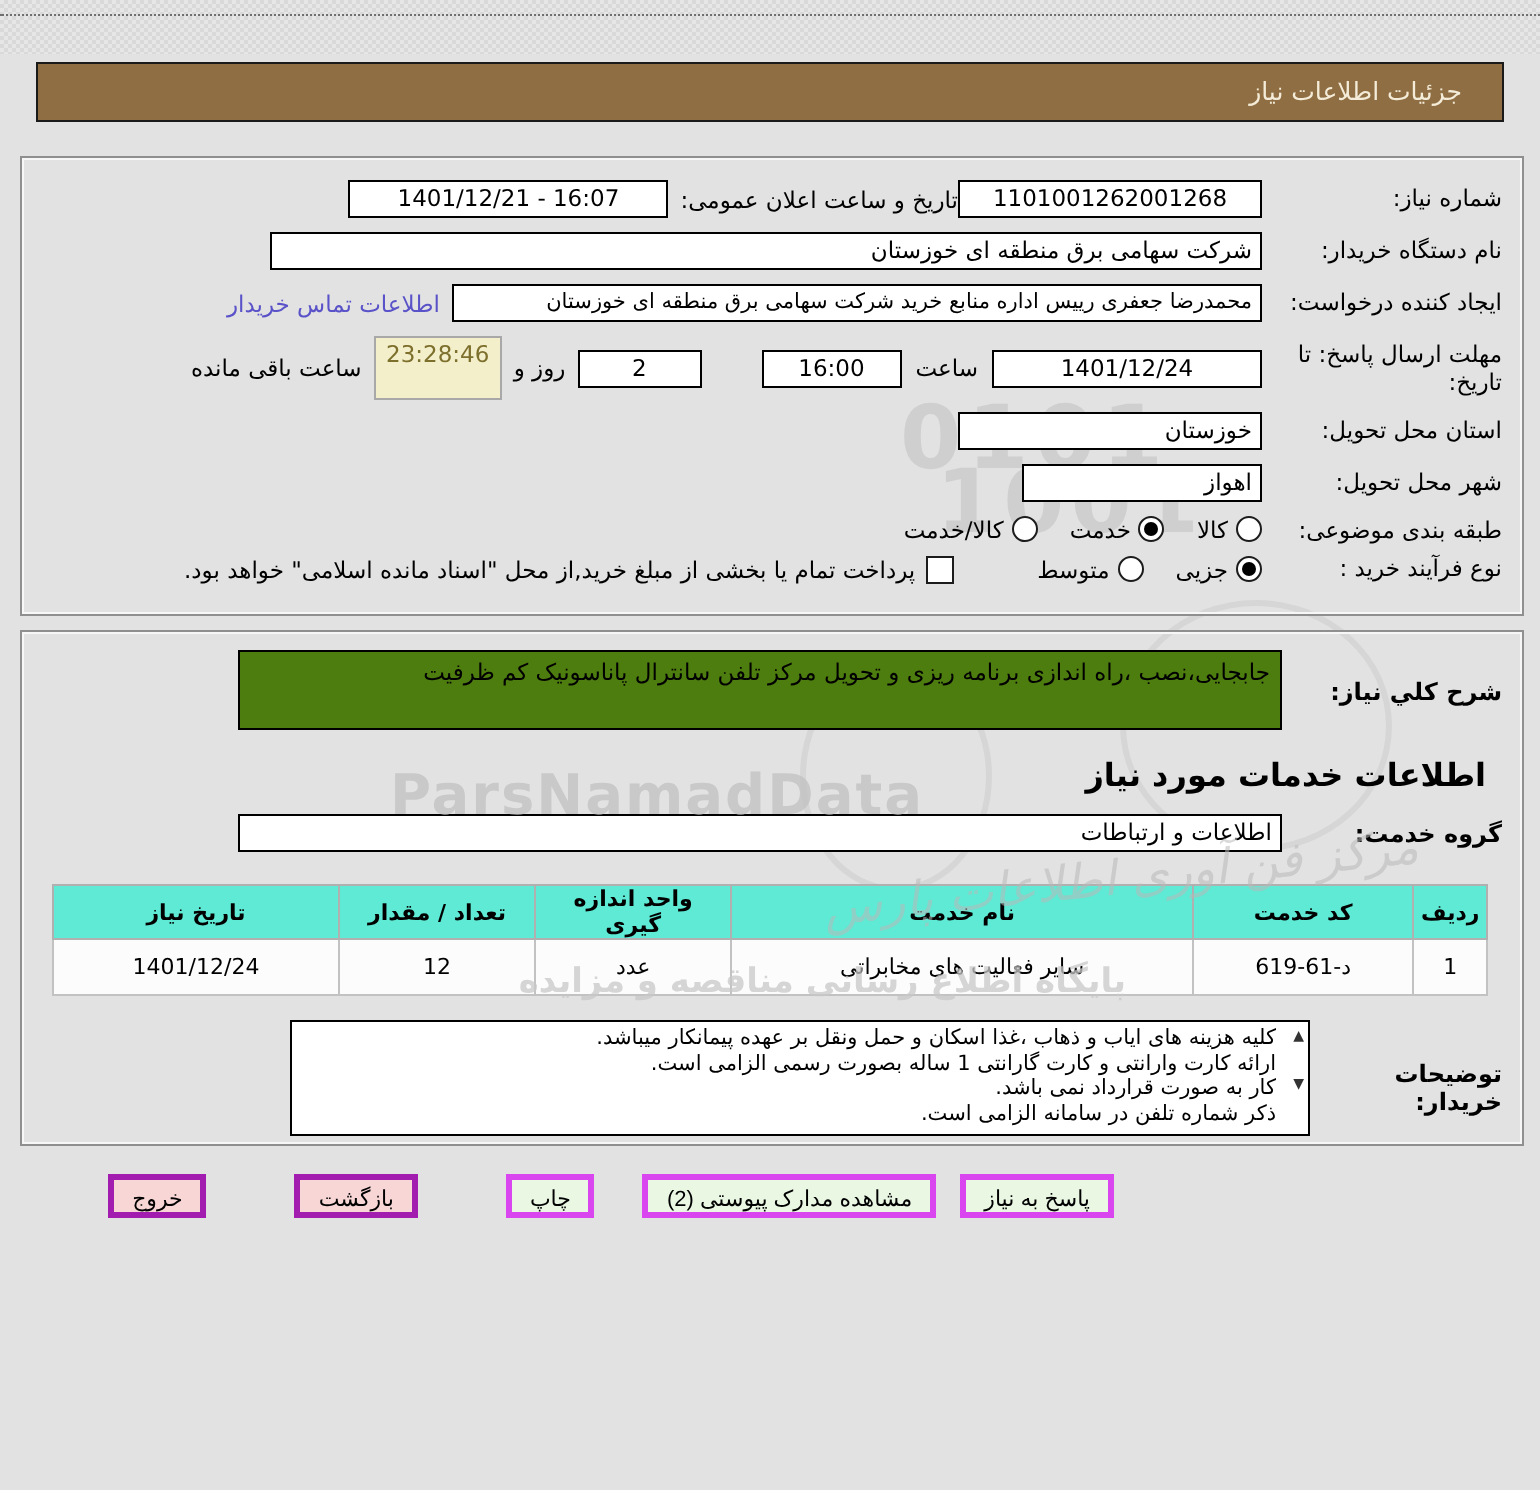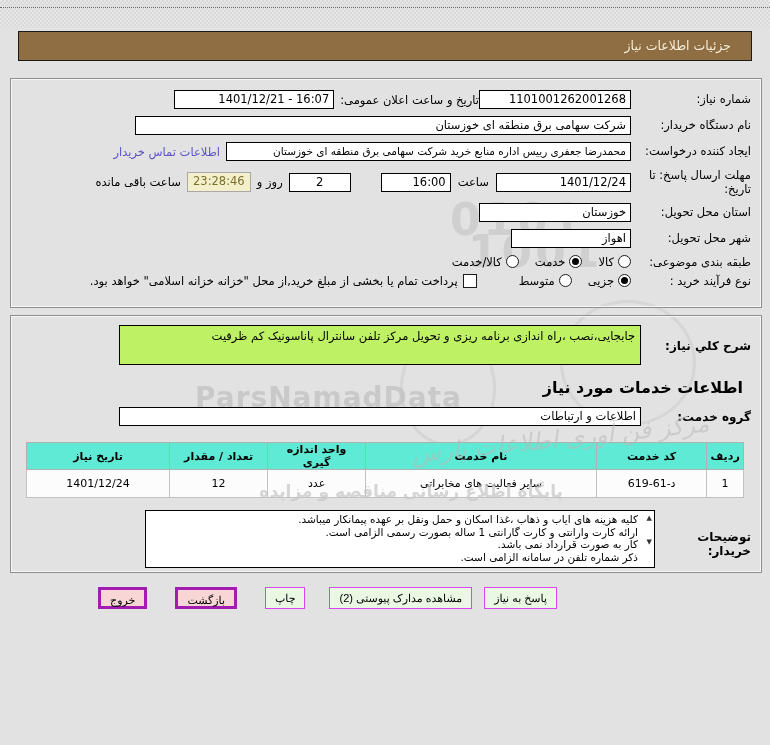--- a/index.html
+++ b/index.html
@@ -34,45 +34,45 @@
   .box1{top:78px;height:230px;padding:11px 10px 0 8px;}
   .box2{top:315px;height:258px;padding:9px 10px 0 8px;}
   
   .frow{display:flex;align-items:center;margin-bottom:7px;}
   .flabel{width:120px;flex:0 0 120px;line-height:1.25;}
   .input{
     background:#fff;border:1px solid #000;box-sizing:border-box;
     height:19px;line-height:17px;padding:0 4px;white-space:nowrap;overflow:hidden;
   }
   .center{text-align:center;}
-  .ltr{direction:ltr;unicode-bidi:bidi-override;text-align:right;}
+  .ltr{direction:ltr;unicode-bidi:bidi-override;}
   .link{color:#5a52c8;margin-right:6px;cursor:pointer;}
   .count{
     background:#f2efca;border:1px solid #a8a8a8;color:#7d6f2c;
-    height:20px;line-height:17px;box-sizing:border-box;text-align:center;
+    height:32px;line-height:17px;box-sizing:border-box;text-align:center;
   }
   .gap6{margin-right:6px;}
   
   .opt{display:inline-flex;align-items:flex-start;margin-left:16px;}
   .radio{
     width:11px;height:11px;border:1px solid #1c1c1c;border-radius:50%;
     background:#fff;display:inline-block;margin-left:4px;flex:0 0 11px;position:relative;
   }
   .radio.checked::after{
     content:"";position:absolute;top:2px;left:2px;width:7px;height:7px;
     background:#000;border-radius:50%;
   }
   .checkbox{
     width:12px;height:12px;border:1px solid #1c1c1c;background:#fff;
     display:inline-block;margin-left:5px;flex:0 0 12px;
   }
   
   .biglabel{font-weight:bold;font-size:12px;}
   .descbox{
-    background:#bef264;border:1px solid #000;box-sizing:border-box;
+    background:#4d7c0f;border:1px solid #000;box-sizing:border-box;
     width:522px;height:40px;padding:2px 5px;line-height:1.4;
   }
   .section-title{font-weight:bold;font-size:16px;margin:13px 8px 10px 0;}
   .grouprow{display:flex;align-items:center;margin-top:2px;}
   .grouprow .biglabel{width:120px;flex:0 0 120px;}
   .groupinput{width:522px;}
   
   table.svc{
     border-collapse:collapse;width:718px;margin:16px 7px 0 0;
     font-size:11px;table-layout:fixed;
@@ -99,23 +99,23 @@
   .scrollup,.scrolldown{
     position:absolute;right:2px;font-size:7px;color:#333;line-height:8px;cursor:pointer;
   }
   .scrollup{top:3px;} .scrolldown{top:27px;}
   
   .btnrow{position:absolute;top:587px;right:213px;display:flex;align-items:center;}
   .btn{
     height:22px;line-height:20px;box-sizing:border-box;padding:0 9px;
     text-align:center;font-size:11px;cursor:pointer;white-space:nowrap;
   }
-  .btn-green{background:#e9f7e3;border:1px solid #d946ef;}
+  .btn-green{background:#e9f7e3;border:3px solid #d946ef;}
   .btn-pink{background:#f8d6d6;border:3px solid #a21caf;}
-  .mL12{margin-left:12px;} .mL24{margin-left:24px;} .mL28{margin-left:28px;}
+  .mL12{margin-left:12px;} .mL24{margin-left:24px;} .mL28{margin-left:44px;}
   
   .wm-under{position:absolute;z-index:0;color:#cfcfcf;pointer-events:none;}
   .wm-over{position:absolute;z-index:6;pointer-events:none;}
   .wm-digits{font-size:44px;font-weight:bold;letter-spacing:3px;line-height:0.75;}
   .wm-circle{border:3px solid #d6d6d6;border-radius:50%;position:absolute;z-index:0;pointer-events:none;}
   .wm-brand{top:381px;left:195px;font-size:28px;font-weight:bold;color:#c3c3c3;opacity:.8;letter-spacing:1px;}
   .wm-script{top:425px;right:60px;font-size:24px;font-style:italic;color:#b9b9b9;opacity:.55;transform:rotate(-6deg);}
   .wm-persian{top:481px;right:207px;font-size:17px;font-weight:bold;color:#c8c8c8;opacity:.75;}
   .content{position:relative;z-index:1;}
   .zover{z-index:2;}
@@ -198,21 +198,21 @@
       <span class="opt">
         <span class="radio checked"></span>
         <span>جزیی</span>
       </span>
       <span class="opt">
         <span class="radio"></span>
         <span>متوسط</span>
       </span>
       <span class="opt" style="margin-right:26px;">
         <span class="checkbox"></span>
-        <span>پرداخت تمام یا بخشی از مبلغ خرید,از محل "خزانه خزانه اسلامی" خواهد بود.</span>
+        <span>پرداخت تمام یا بخشی از مبلغ خرید,از محل "اسناد مانده اسلامی" خواهد بود.</span>
       </span>
     </div>
 
   </div>
 
   <div class="groupbox box2">
 
     <div class="notesrow" style="margin-top:0;">
       <span class="biglabel" style="width:110px;flex:0 0 110px;padding-top:14px;">شرح کلي نیاز:</span>
       <span class="descbox zover">جابجایی،نصب ،راه اندازی برنامه ریزی و تحویل مرکز تلفن سانترال پاناسونیک کم ظرفیت</span>

